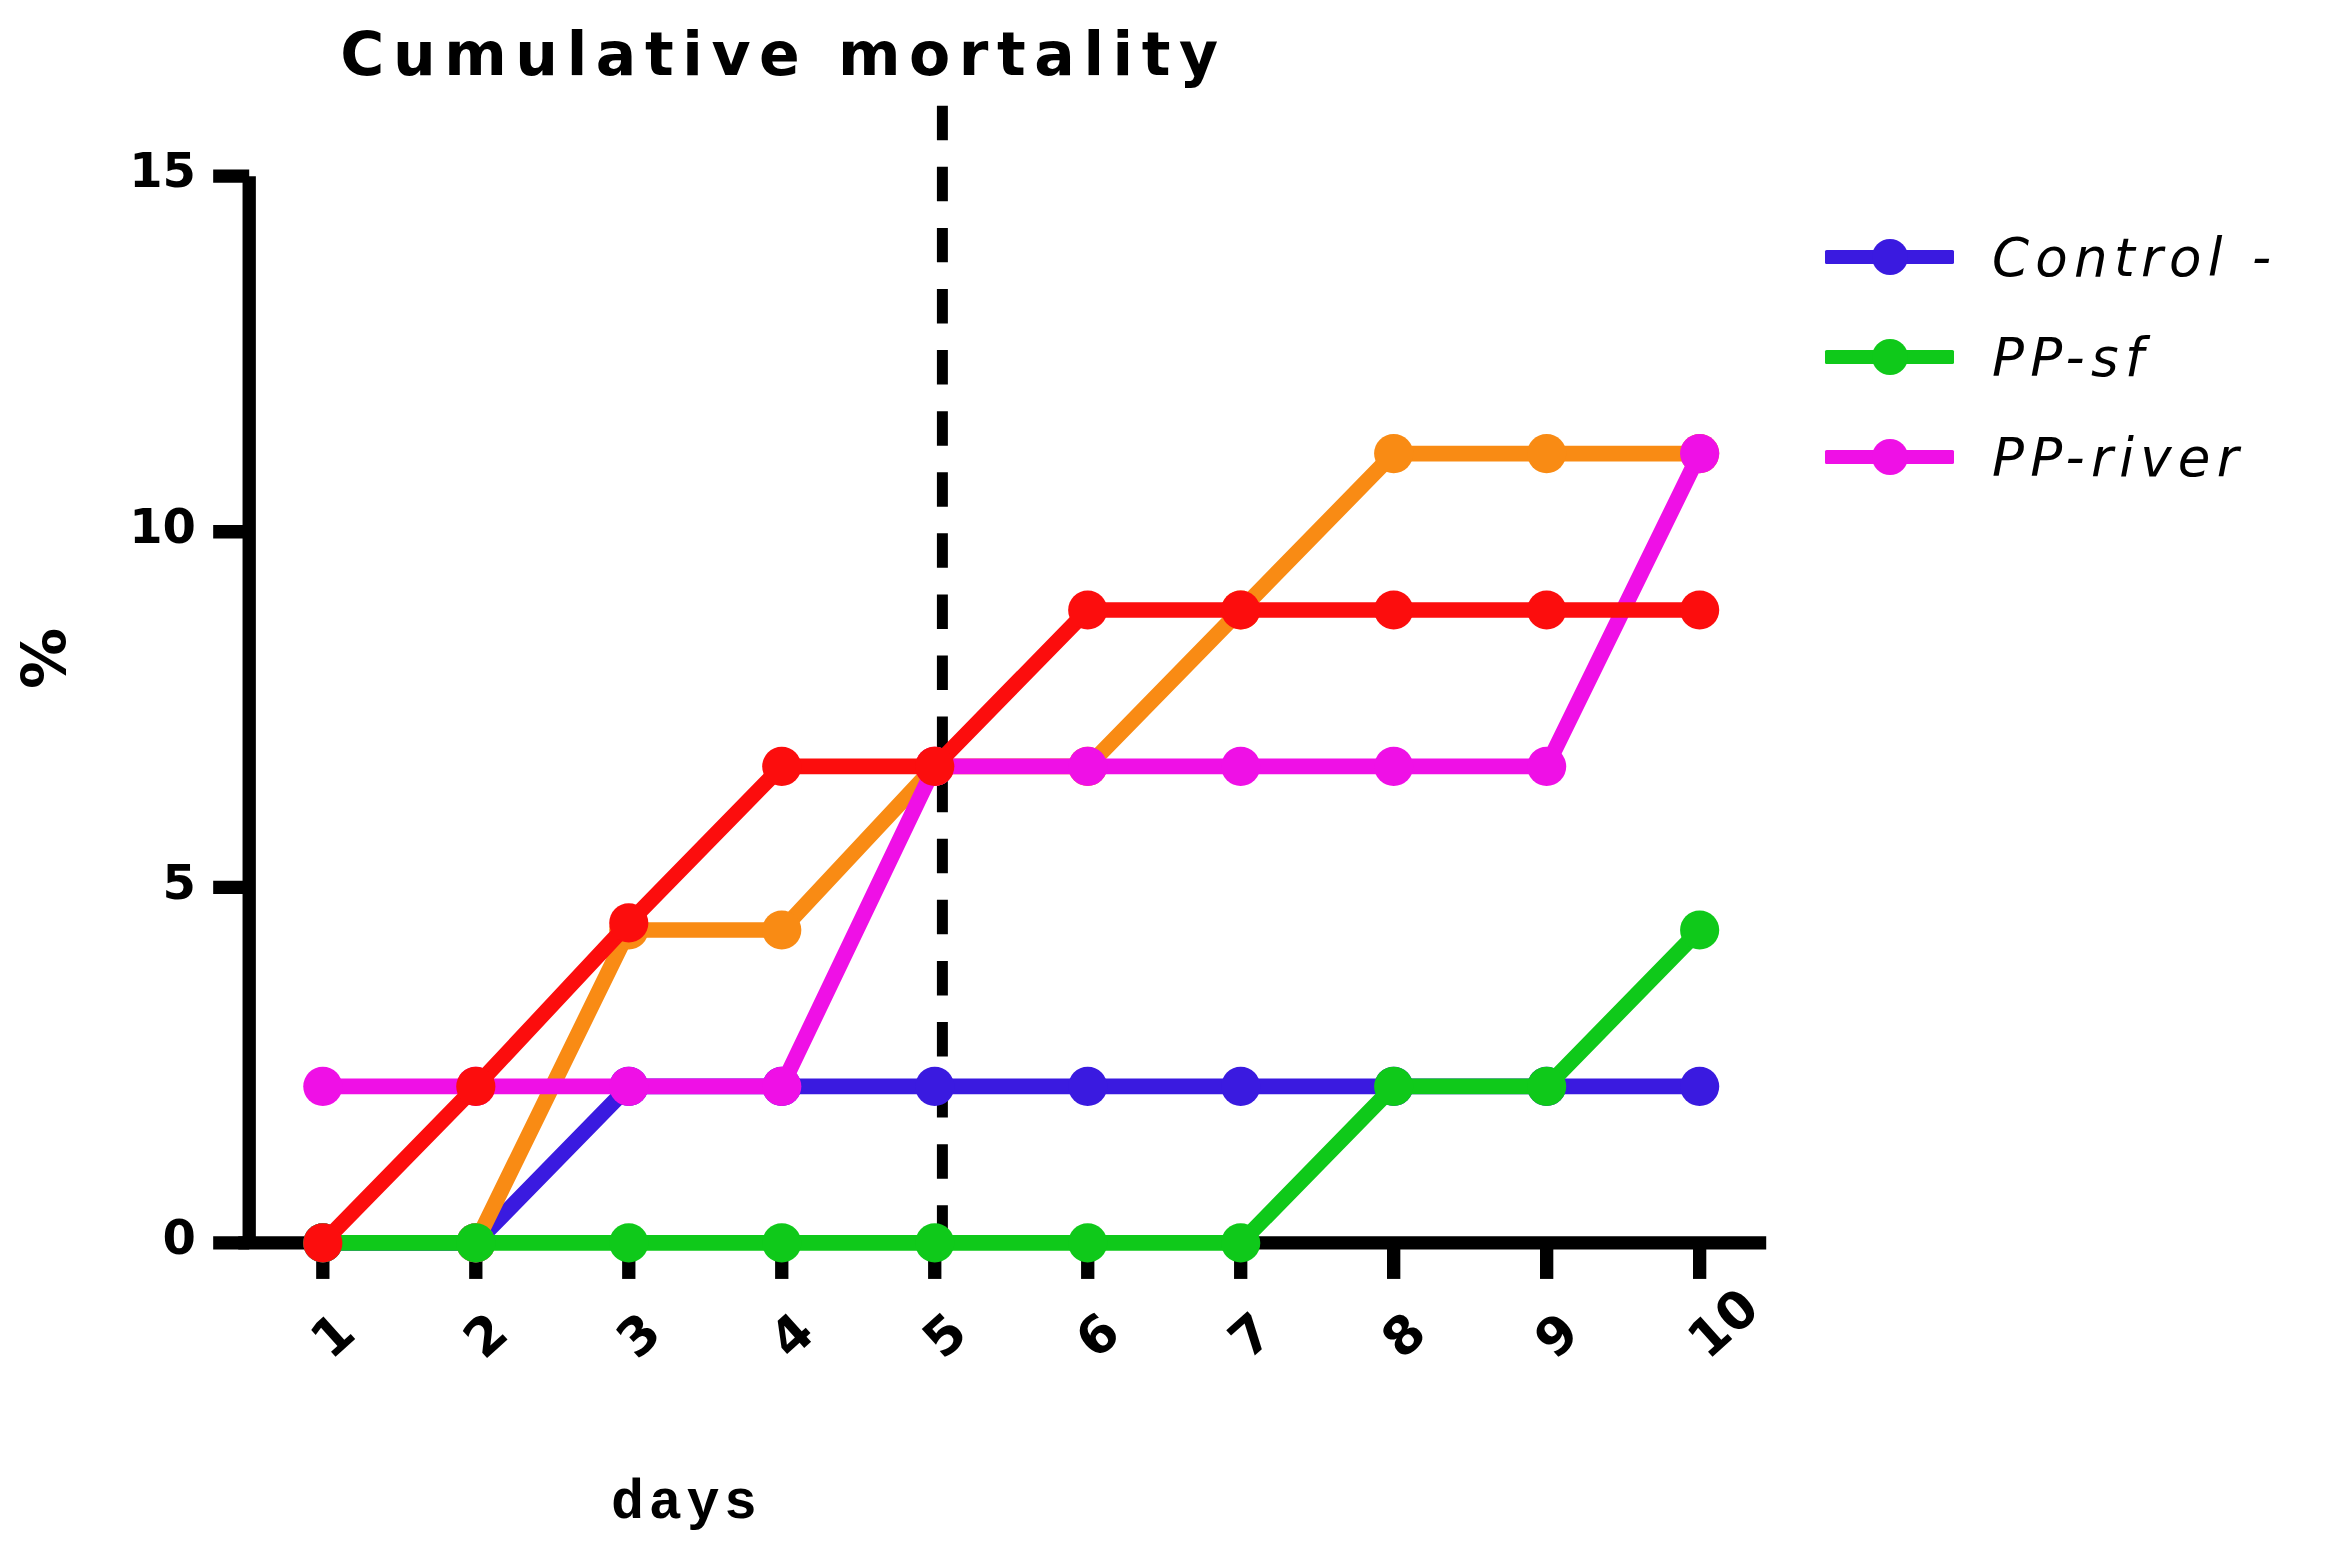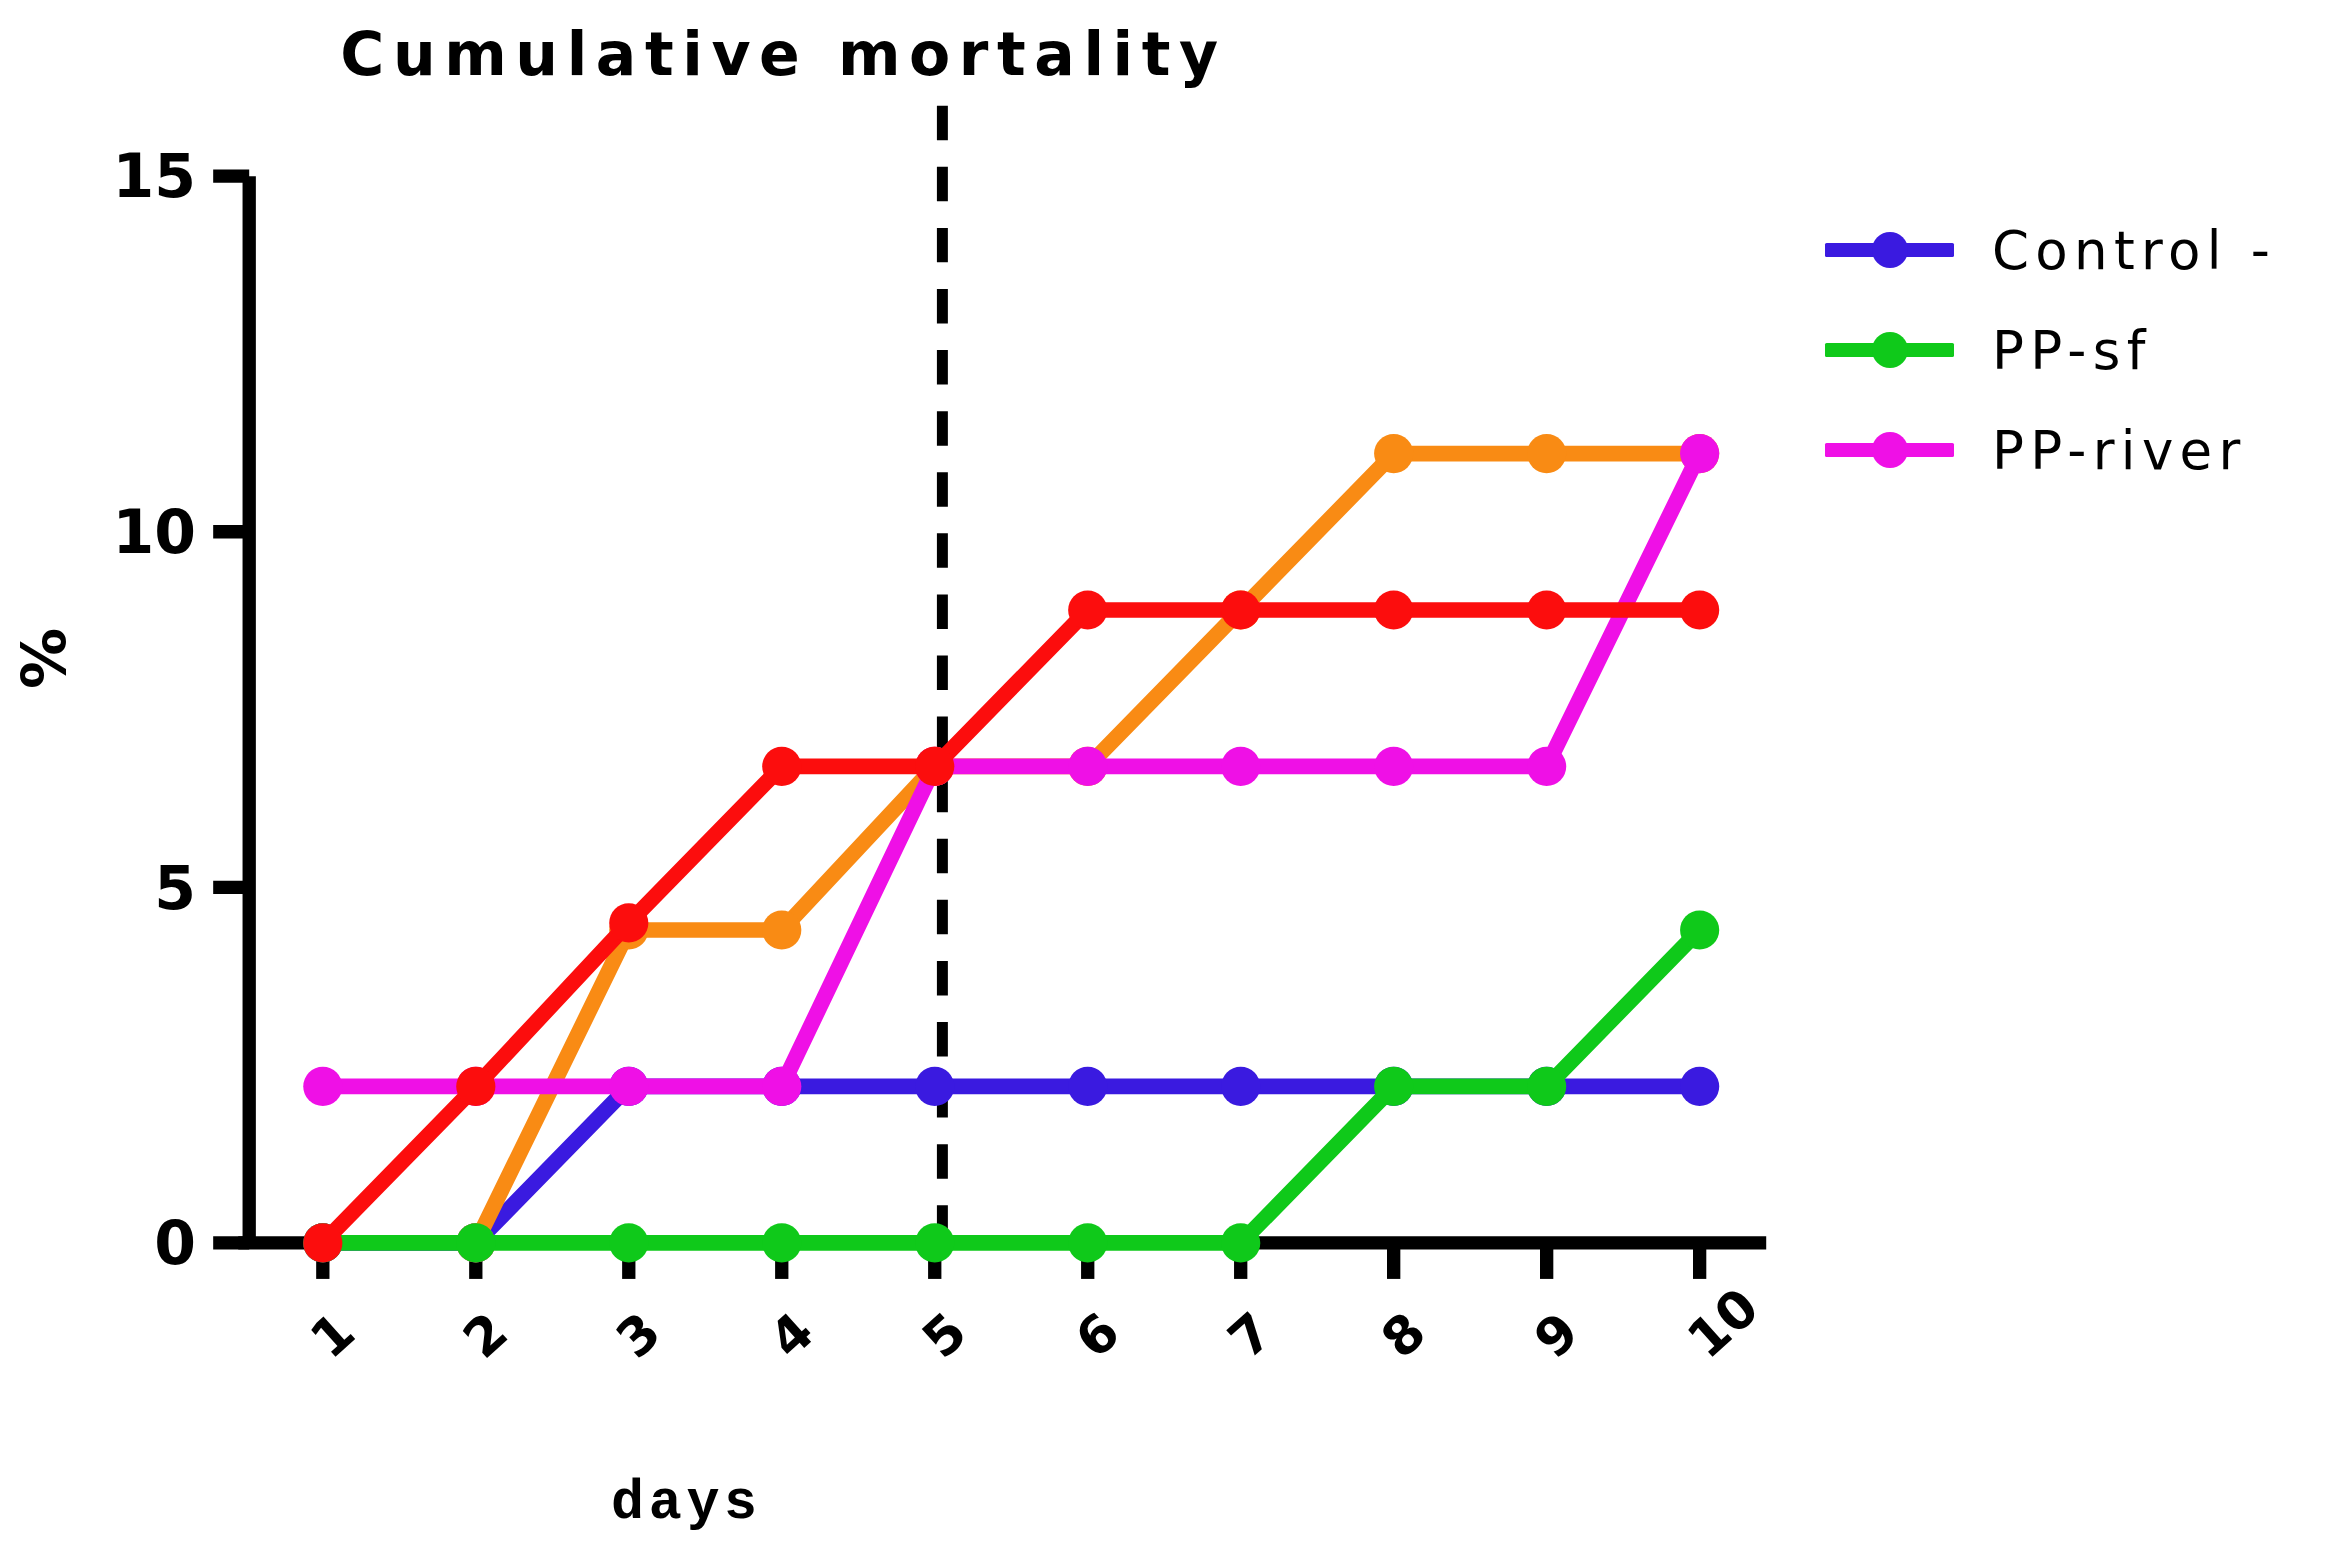--- a/index.html
+++ b/index.html
@@ -9,42 +9,42 @@
   #chart-title{
     position:absolute;left:0;top:19px;width:1567px;text-align:center;
     font-family:"DejaVu Sans",sans-serif;
     font-weight:bold;font-size:60px;letter-spacing:8.6px;color:#000;
     white-space:nowrap;
   }
 
   #plot-svg{position:absolute;left:0;top:0;}
 
   .ytick-label{
-    position:absolute;font-weight:bold;font-size:60px;color:#000;
+    position:absolute;font-weight:bold;font-size:48px;color:#000;
     font-family:"DejaVu Sans",sans-serif;text-align:right;width:133px;
     line-height:1;
   }
   .xtick-label{
     position:absolute;font-weight:bold;font-size:52px;color:#000;
     font-family:"DejaVu Sans",sans-serif;
     transform:rotate(-42deg);transform-origin:left top;white-space:nowrap;
   }
   #y-axis-title{
     position:absolute;left:7.8px;top:689px;
     font-weight:bold;font-size:61px;color:#000;
     font-family:"DejaVu Sans",sans-serif;
     transform:rotate(-90deg);transform-origin:left top;
   }
   #x-axis-title{
     position:absolute;left:611px;top:1472px;
     font-weight:bold;font-size:55px;color:#000;letter-spacing:4.7px;
     font-family:Liberation Mono, monospace;white-space:nowrap;
   }
 
-  #legend{position:absolute;left:1825px;top:200px;}
+  #legend{position:absolute;left:1825px;top:207px;font-style:italic;}
   .legend-row{display:flex;align-items:center;height:100px;}
   .legend-key{width:129px;height:100%;position:relative;flex:none;}
   .legend-key .lk-line{
     position:absolute;left:0;top:50%;margin-top:-7px;width:129px;height:14px;border-radius:1.6px;
   }
   .legend-key .lk-dot{
     position:absolute;left:50%;top:50%;width:36px;height:36px;margin-left:-18px;margin-top:-18px;
     border-radius:50%;
   }
   .legend-label{

